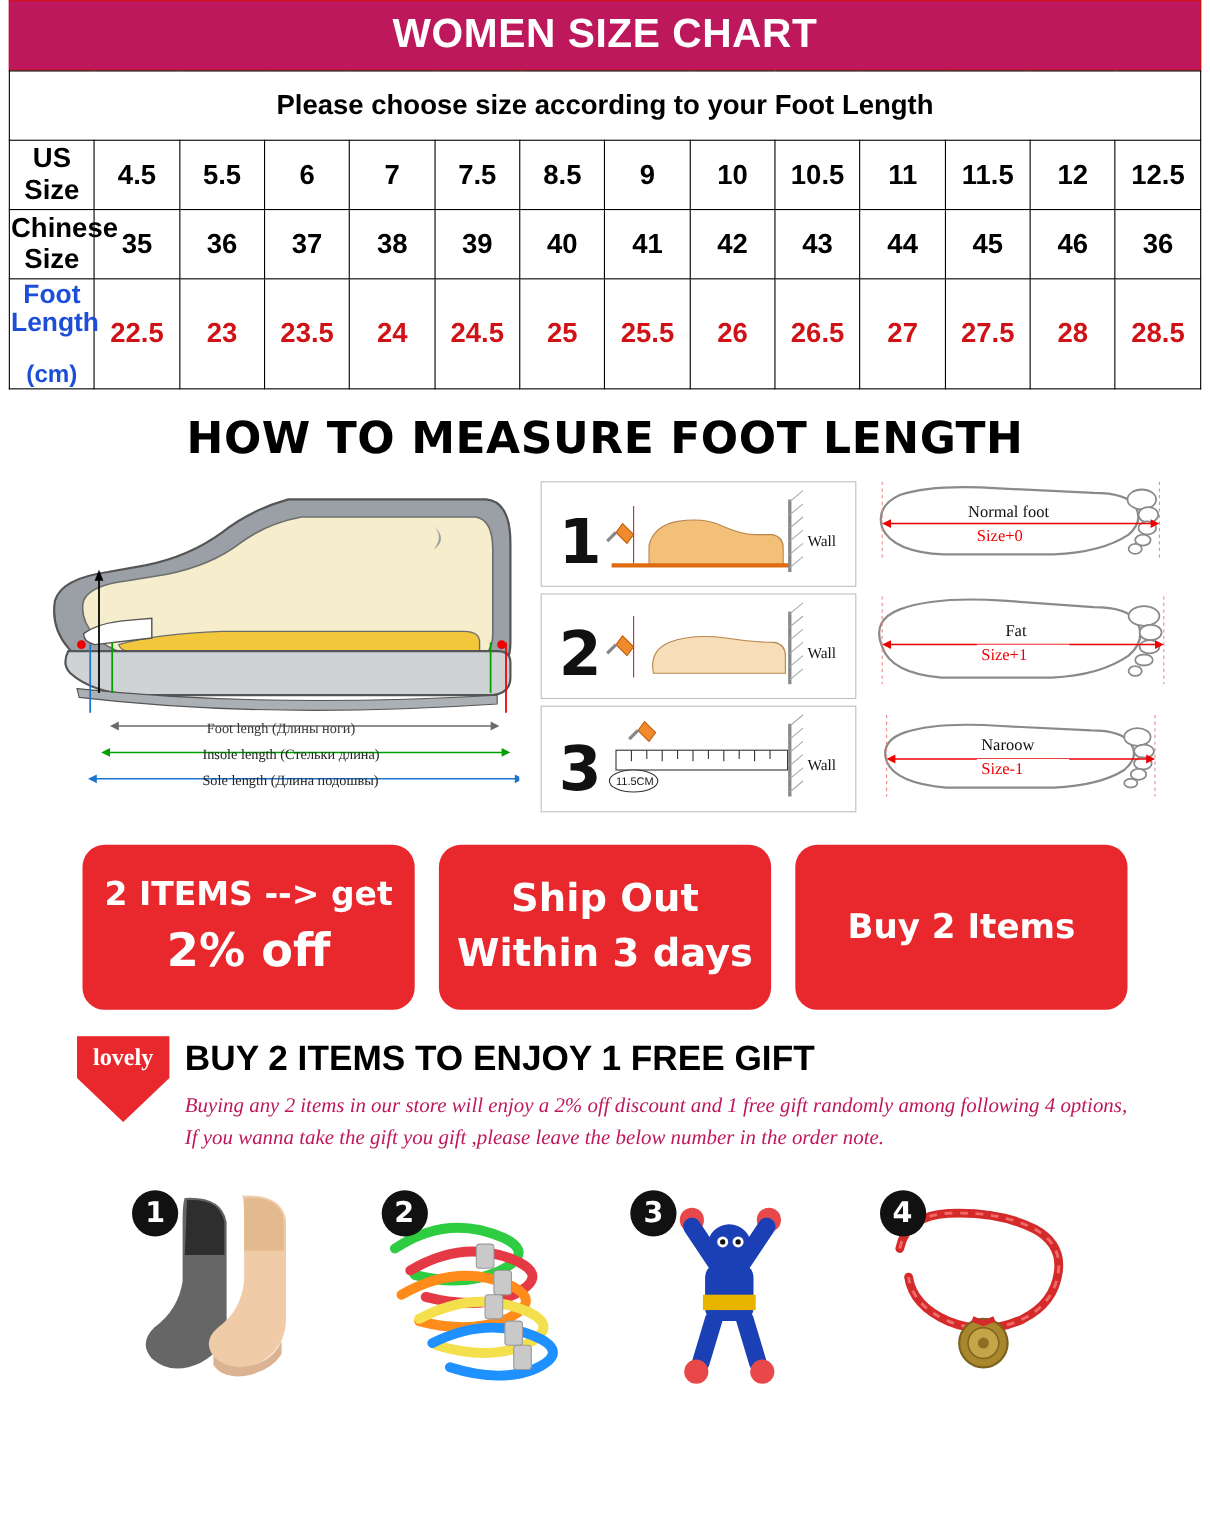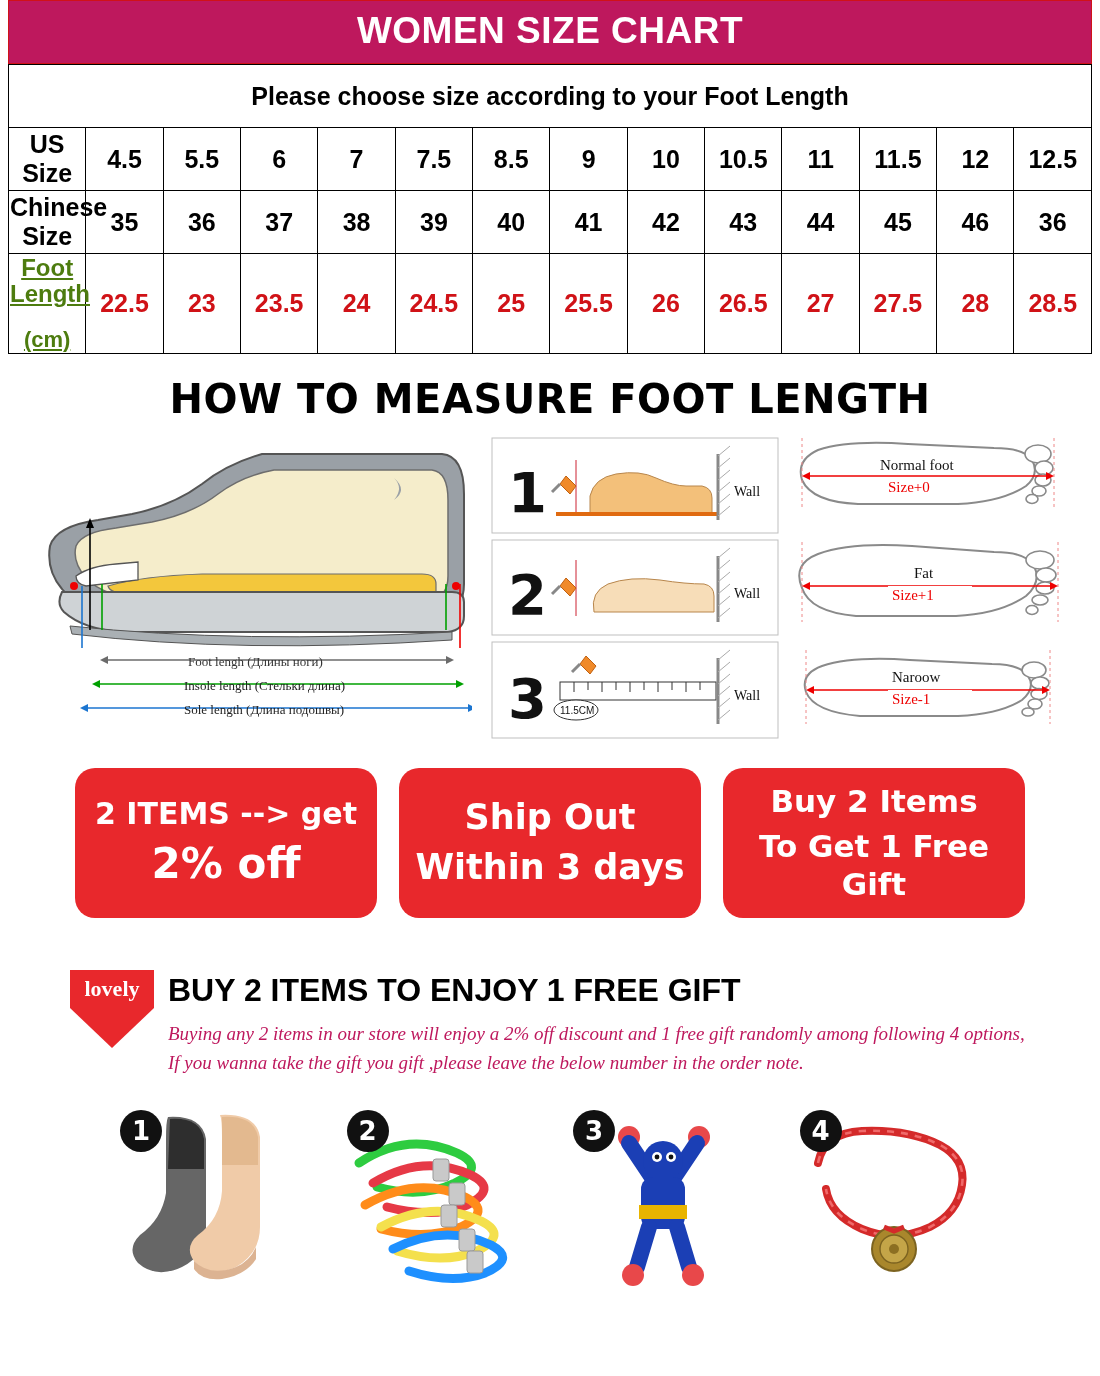--- a/index.html
+++ b/index.html
@@ -25,21 +25,21 @@
   }
   table.size td{
     border:1px solid #000;text-align:center;vertical-align:middle;
     font-size:25px;font-weight:bold;height:60px;
   }
   td.subtitle{
     font-size:28px;font-weight:bold;height:52px;
   }
   td.rowhead{width:200px;font-size:25px;font-weight:bold;}
   tr.foot td{color:#d01217;}
-  td.rowhead.foot-head{color:#4d7c0f;line-height:1.1;font-size:24px;text-decoration:underline;}
+  td.rowhead.foot-head{color:#1d4ed8;line-height:1.1;font-size:24px;}
   .fl-sub{font-size:22px;display:block;margin-top:20px;}
 
   
   .measure-title{
     text-align:center;font-size:40px;font-weight:bold;
     letter-spacing:.5px;margin:22px 0 12px;
     font-family:"DejaVu Sans", sans-serif;
   }
 
   
@@ -68,21 +68,21 @@
   .promo .l2{font-size:36px;margin-top:6px;}
   .promo.p1 .l1{font-size:30px;}
   .promo.p1 .l2{font-size:42px;}
   .promo.p2 .l1{font-size:35px;}
   .promo.p2 .l2{font-size:35px;}
   .promo.p3 .l1{font-size:31px;}
   .promo.p3 .l2{font-size:31px;}
 
   
   .gift{padding:24px 70px 0;position:relative;}
-  .gift-head{display:flex;align-items:flex-start;margin-top:28px;}
+  .gift-head{display:flex;align-items:flex-start;}
   .lovely-tag{
     width:84px;position:relative;flex:none;margin-right:14px;
   }
   .lovely-box{
     background:#e8282c;color:#fff;font-size:22px;font-weight:bold;
     text-align:center;padding:6px 0 6px;font-family:"Liberation Serif", serif;
   }
   .lovely-arrow{
     width:0;height:0;margin:0 auto;
     border-left:42px solid transparent;border-right:42px solid transparent;
@@ -363,21 +363,20 @@
     <div class="promo p1">
       <div class="l1">2 ITEMS --&gt; get</div>
       <div class="l2">2% off</div>
     </div>
     <div class="promo p2">
       <div class="l1">Ship Out</div>
       <div class="l2">Within 3 days</div>
     </div>
     <div class="promo p3">
       <div class="l1">Buy 2 Items</div>
-      <div class="l2">To Get 1 Free Gift</div>
     </div>
   </div>
 
   <div class="gift">
     <div class="gift-head">
       <div class="lovely-tag">
         <div class="lovely-box">lovely</div>
         <div class="lovely-arrow"></div>
       </div>
       <div style="flex:1;">

